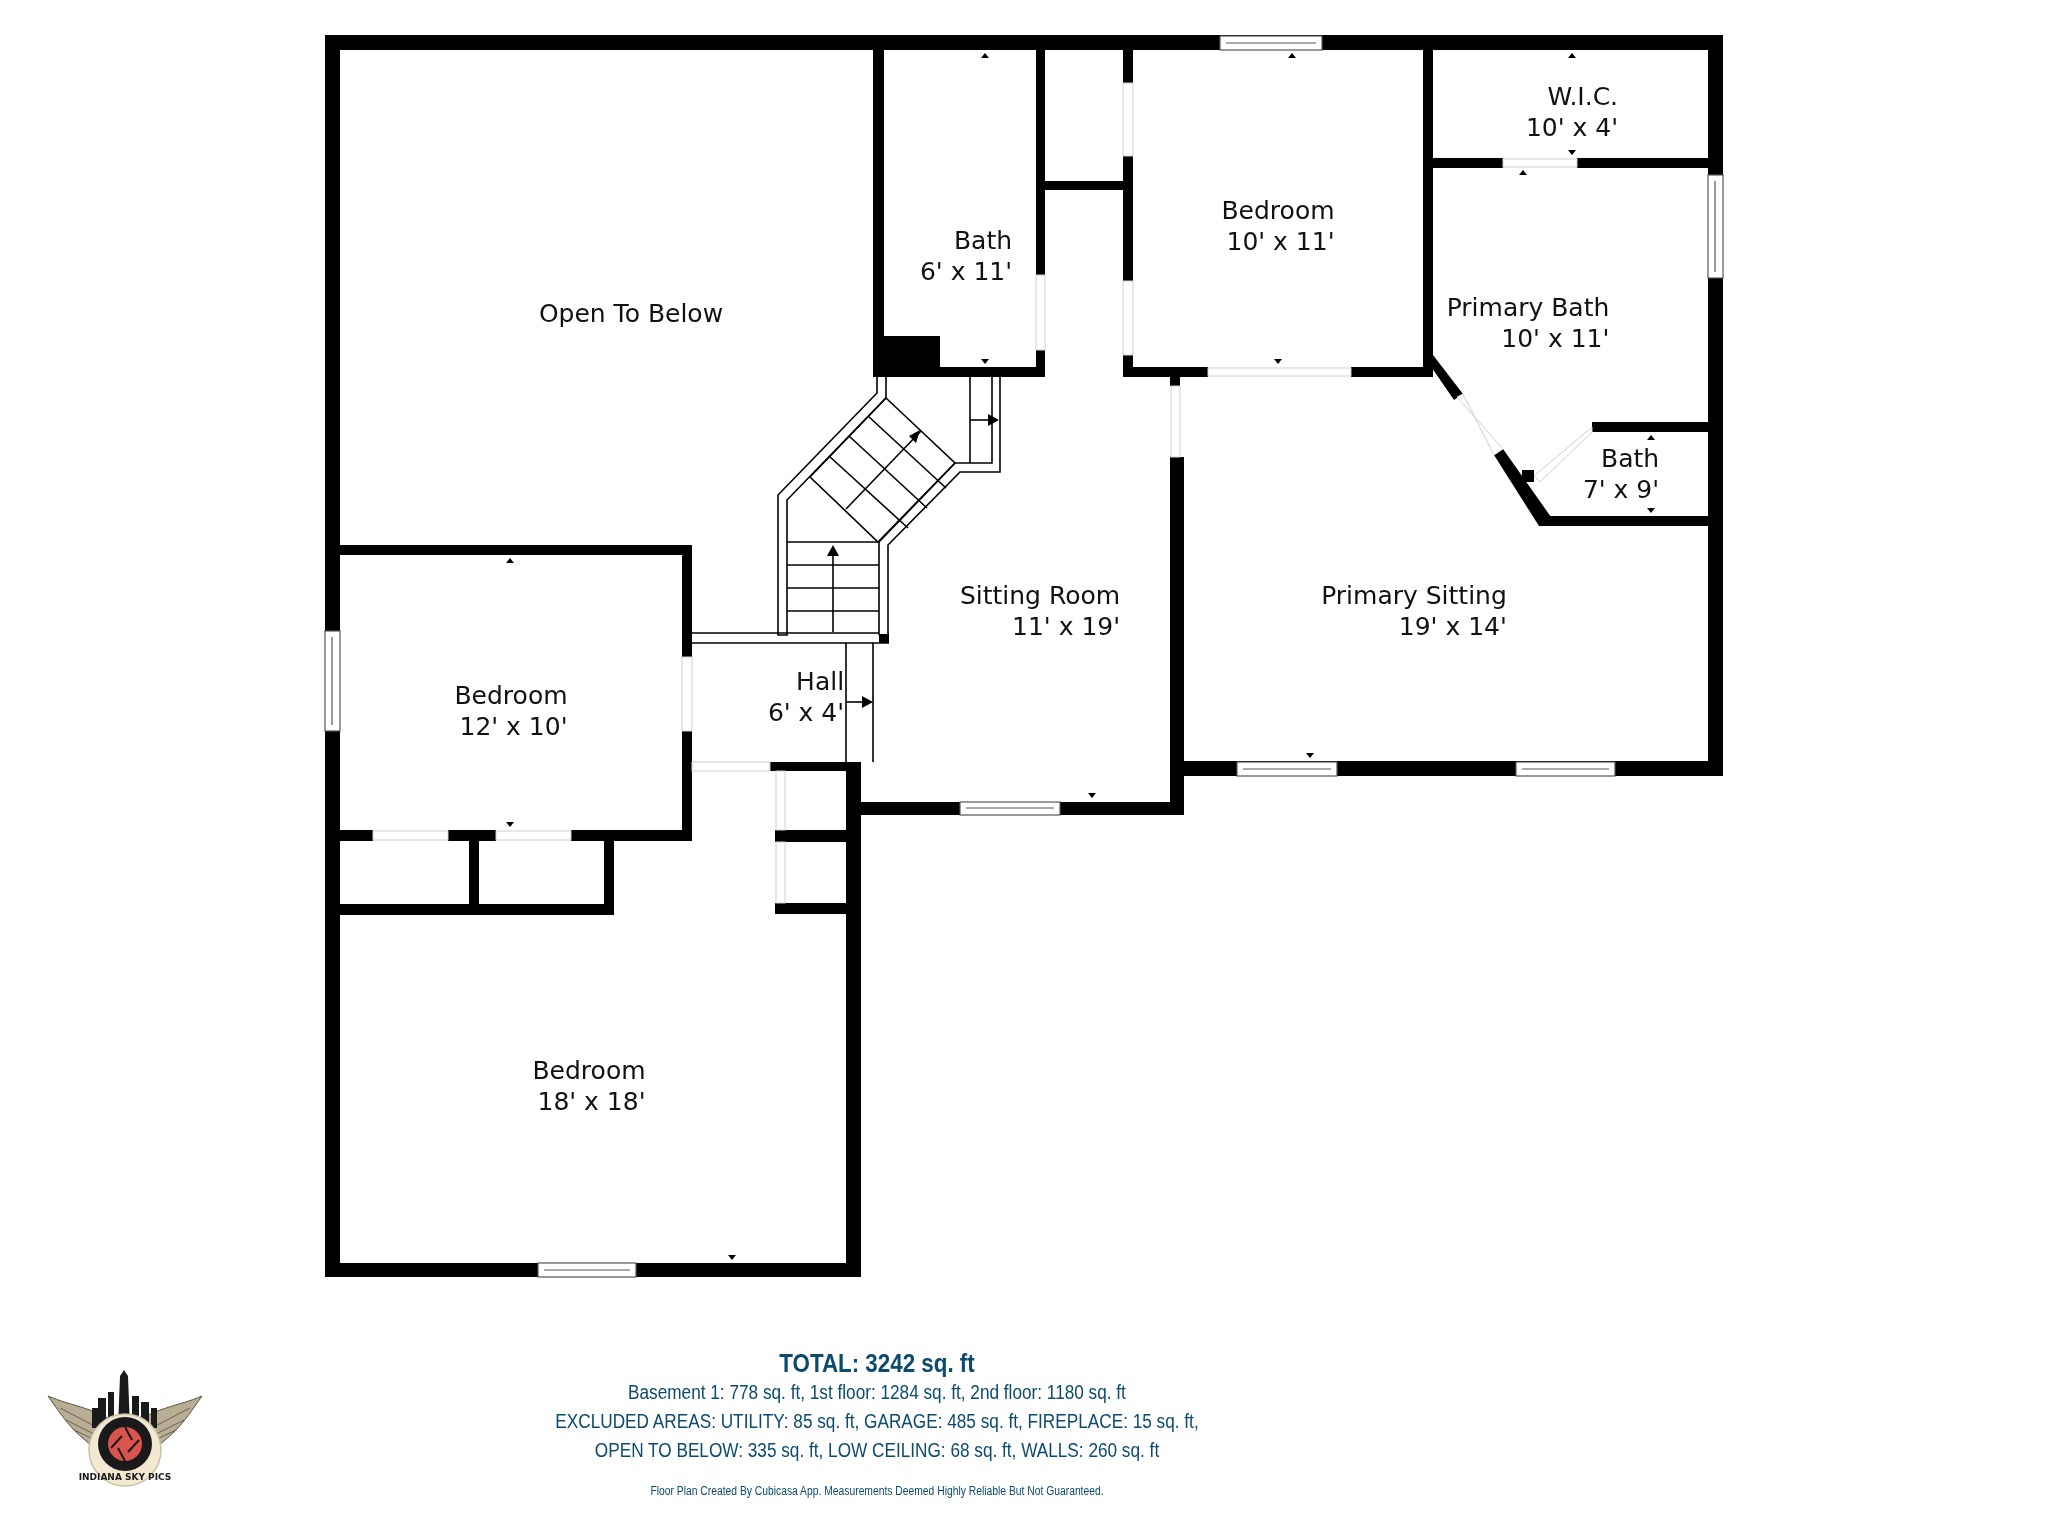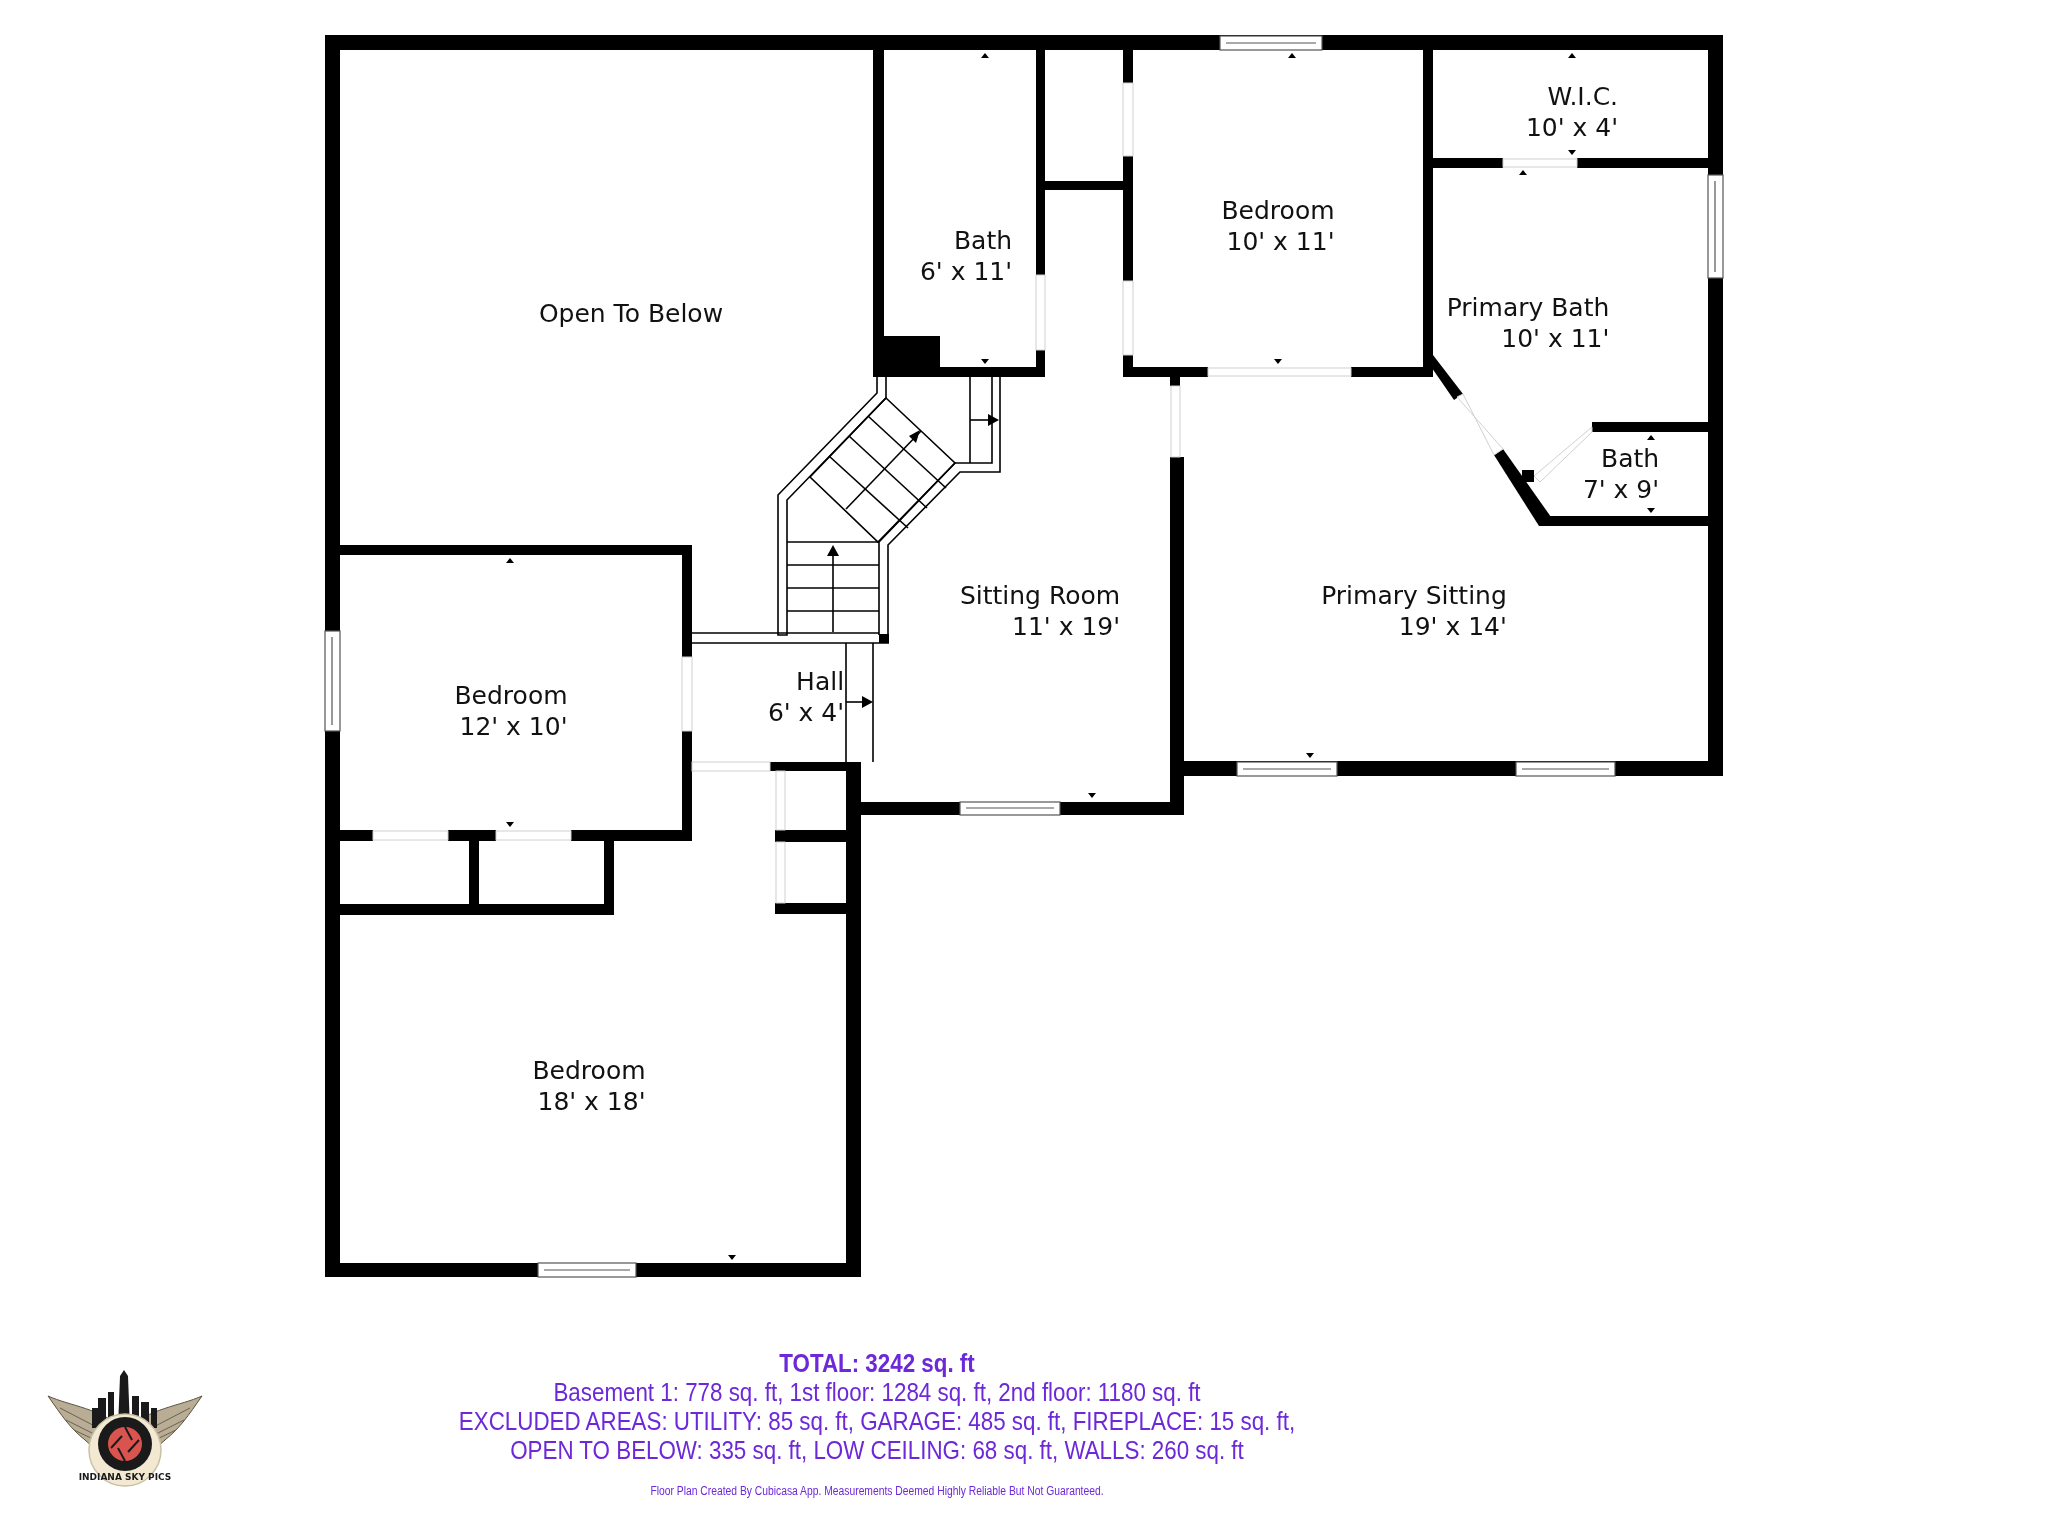--- a/index.html
+++ b/index.html
@@ -4,24 +4,24 @@
 <style>
   html, body { margin:0; padding:0; background:#ffffff; }
   body { width:2048px; height:1536px; position:relative; overflow:hidden; font-family:"DejaVu Sans", sans-serif; }
   #plan { position:absolute; left:0; top:0; }
   .wall { fill:#000000; }
   .win  { fill:#ffffff; stroke:#555555; stroke-width:1.2; }
   .door { fill:#ffffff; stroke:#d0d0d0; stroke-width:1; }
   .stair { fill:none; stroke:#000000; stroke-width:1.6; }
   .mark { fill:#000000; }
   .room-label { position:absolute; transform:translateX(-50%); text-align:right; color:#111; font-size:25px; line-height:31px; white-space:nowrap; font-family:"DejaVu Sans", sans-serif; }
-  .footer { position:absolute; left:0; width:1754px; text-align:center; color:#6d28d9; white-space:nowrap; font-family:"Liberation Sans", sans-serif; }
+  .footer { position:absolute; left:0; width:1754px; text-align:center; color:#0c4a6e; white-space:nowrap; font-family:"Liberation Sans", sans-serif; }
   .footer .line { display:block; transform:scaleX(0.86); }
   #total { top:1348px; font-size:26px; font-weight:bold; }
-  #summary { top:1378px; font-size:26px; line-height:29px; }
+  #summary { top:1378px; font-size:20px; line-height:29px; }
   #disclaimer { top:1484px; font-size:12px; }
   #logo { position:absolute; left:40px; top:1368px; width:170px; height:130px; }
 </style>
 </head>
 <body>
 
 <svg id="plan" width="2048" height="1536" viewBox="0 0 2048 1536" xmlns="http://www.w3.org/2000/svg">
   <g>
 
     <rect class="wall" x="325" y="35" width="1398" height="15"></rect>

